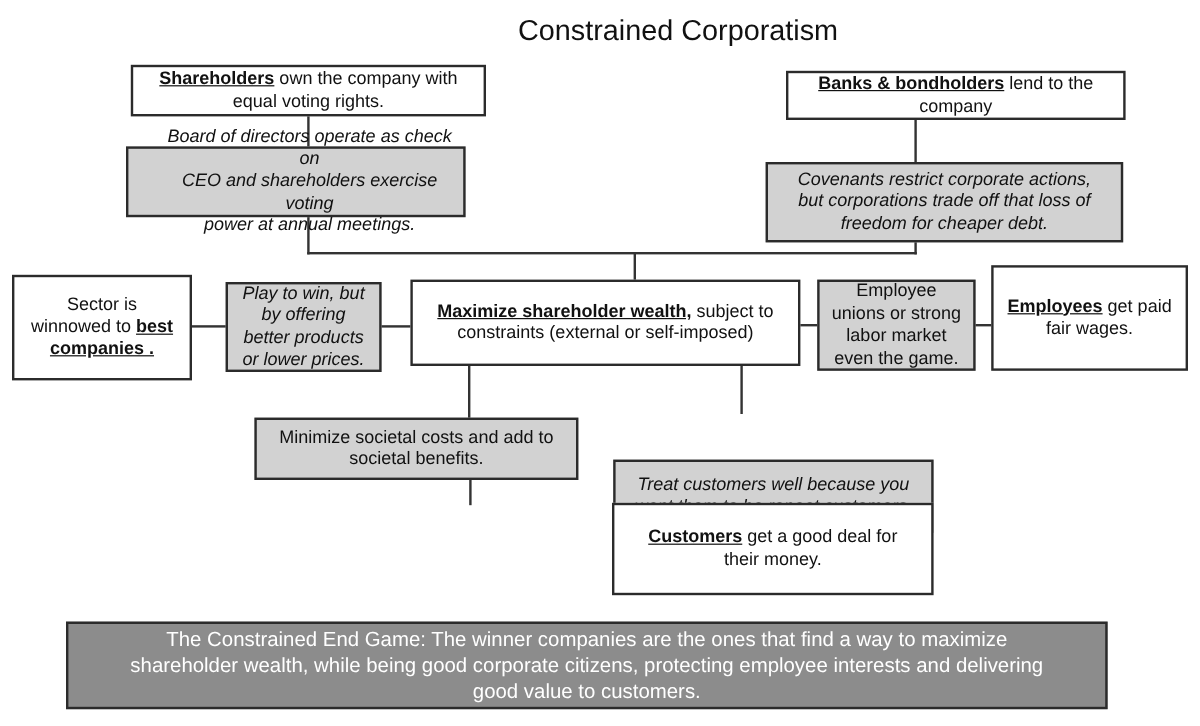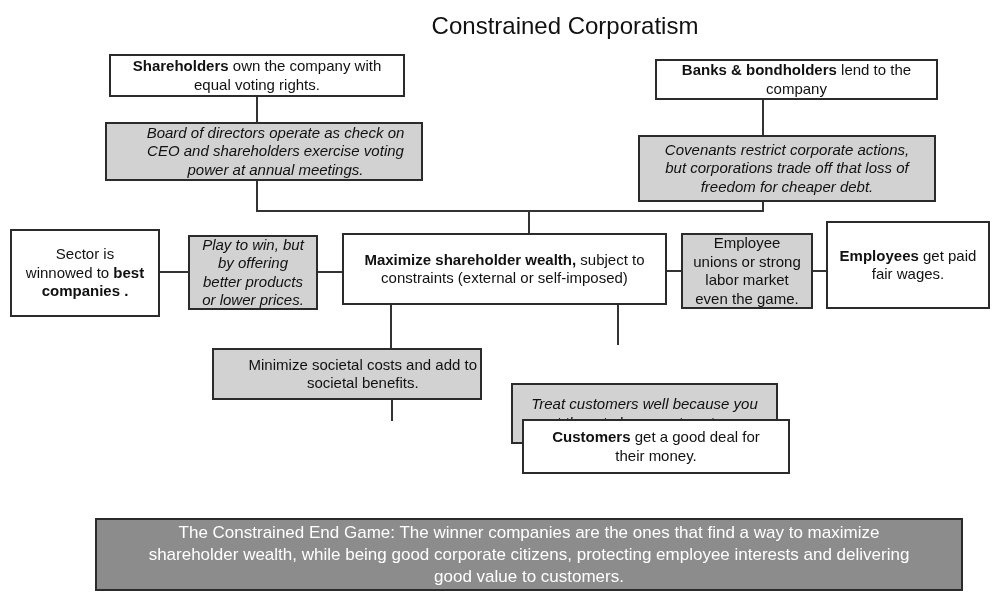--- a/index.html
+++ b/index.html
@@ -37,21 +37,21 @@
   .gray   { background: var(--box-gray, #d3d3d3); }
   .italic { font-style: italic; }
   .dark {
     background: var(--box-dark, #8c8c8c);
     color: var(--text-light, #ffffff);
     font-size: 17px;
     line-height: 22px;
     border-width: 2.5px;
   }
   .line { position: absolute; background: var(--line, #333333); }
-  b { font-weight: 700; }
+  b { font-weight: 700; text-decoration: underline; }
 </style>
 </head>
 <body>
 
 <div class="stage">
 
   <div class="title">Constrained Corporatism</div>
 
   <div class="line" style="left:256px; top:95px;  width:2px;   height:29px;"></div>
   <div class="line" style="left:256px; top:179px; width:2px;   height:33px;"></div>
@@ -71,21 +71,21 @@
   <div class="box" style="left:109px; top:54px; width:296px; height:43px;">
     <div><b>Shareholders</b><span> own the company with
 equal voting rights.</span></div>
   </div>
 
   <div class="box" style="left:655px; top:59px; width:283px; height:41px;justify-content:center;">
     <div><b>Banks &amp; bondholders</b><span> lend to the
 company</span></div>
   </div>
 
-  <div class="box gray italic" style="left:105px; top:122px; width:318px; height:59px;padding-left:26px;">
+  <div class="box gray italic" style="left:105px; top:122px; width:283px; height:59px;padding-left:26px;">
     <div>Board of directors operate as check on
 CEO and shareholders exercise voting
 power at annual meetings.</div>
   </div>
 
   <div class="box gray italic" style="left:638px; top:135px; width:298px; height:67px;">
     <div>Covenants restrict corporate actions,
 but corporations trade off that loss of
 freedom for cheaper debt.</div>
   </div>
@@ -113,35 +113,35 @@
 unions or strong
 labor market
 even the game.</div>
   </div>
 
   <div class="box" style="left:826px; top:221px; width:164px; height:88px;">
     <div><b>Employees</b><span> get paid
 fair wages.</span></div>
   </div>
 
-  <div class="box gray" style="left:212px; top:348px; width:270px; height:52px;justify-content:flex-end;">
+  <div class="box gray" style="left:212px; top:348px; width:270px; height:52px;">
     <div>Minimize societal costs and add to
 societal benefits.</div>
   </div>
 
   <div class="box gray italic" style="left:511px; top:343px; width:267px; height:61px;margin-top:40px;">
     <div>Treat customers well because you
 want them to be repeat customers.</div>
   </div>
 
 
-  <div class="box" style="left:522px; top:419px; width:268px; height:55px;">
+  <div class="box" style="left:510px; top:419px; width:268px; height:77px;">
     <div><b>Customers</b><span> get a good deal for
 their money.</span></div>
   </div>
 
-  <div class="box dark" style="left:55px; top:518px; width:868px; height:73px;margin-left:40px;">
+  <div class="box dark" style="left:55px; top:518px; width:868px; height:73px;">
     <div>The Constrained End Game: The winner companies are the ones that find a way to maximize
 shareholder wealth, while being good corporate citizens, protecting employee interests and delivering
 good value to customers.</div>
   </div>
 
 </div>
 
 </body></html>

